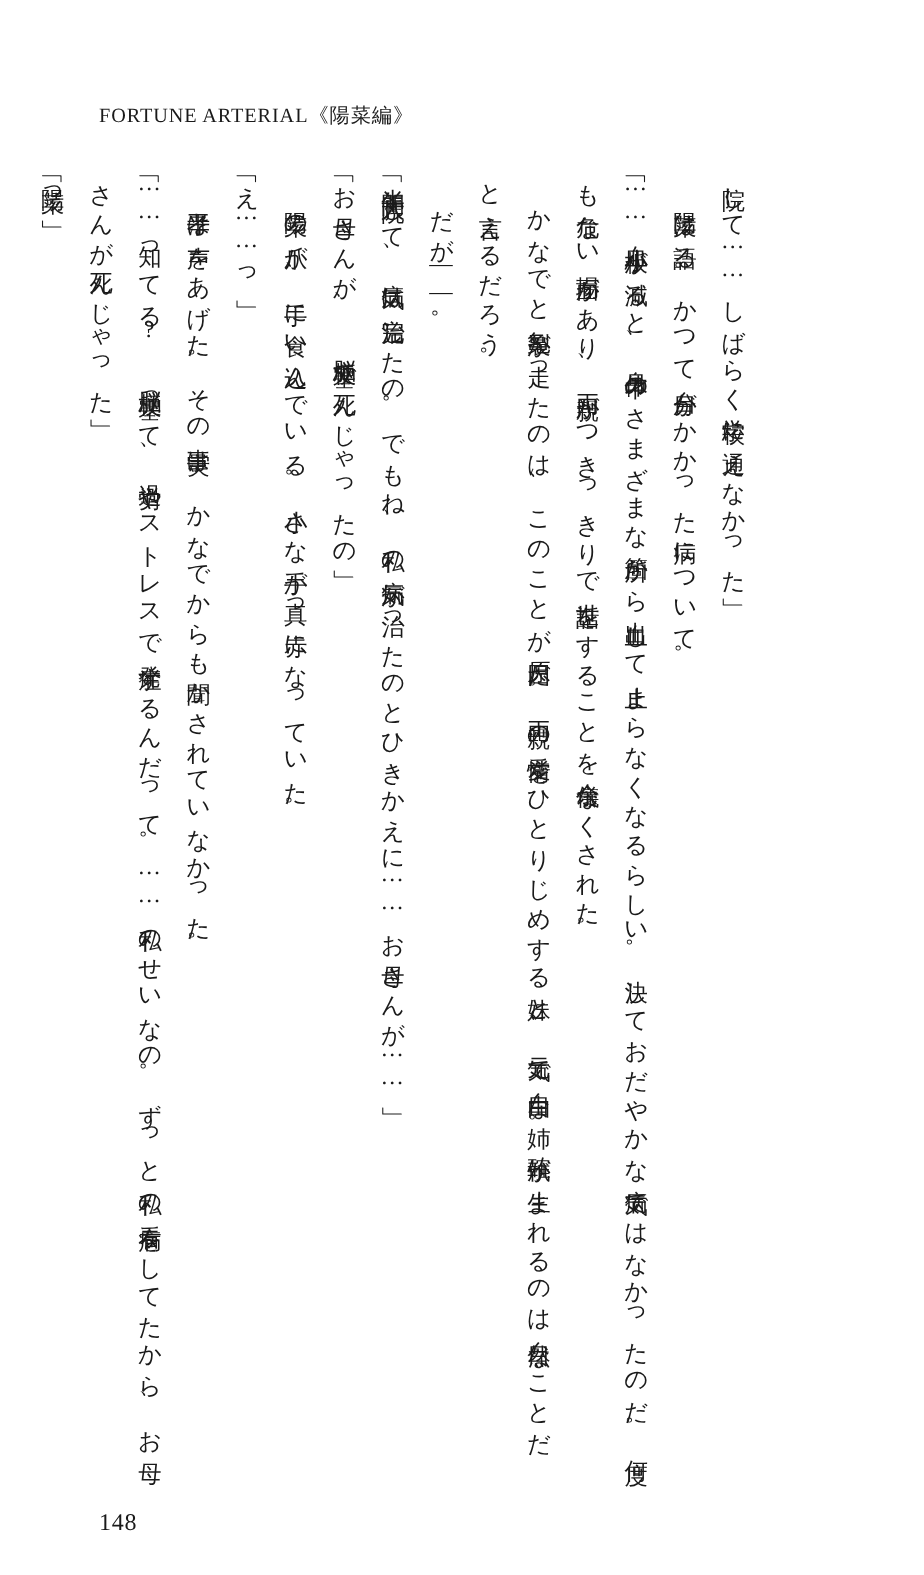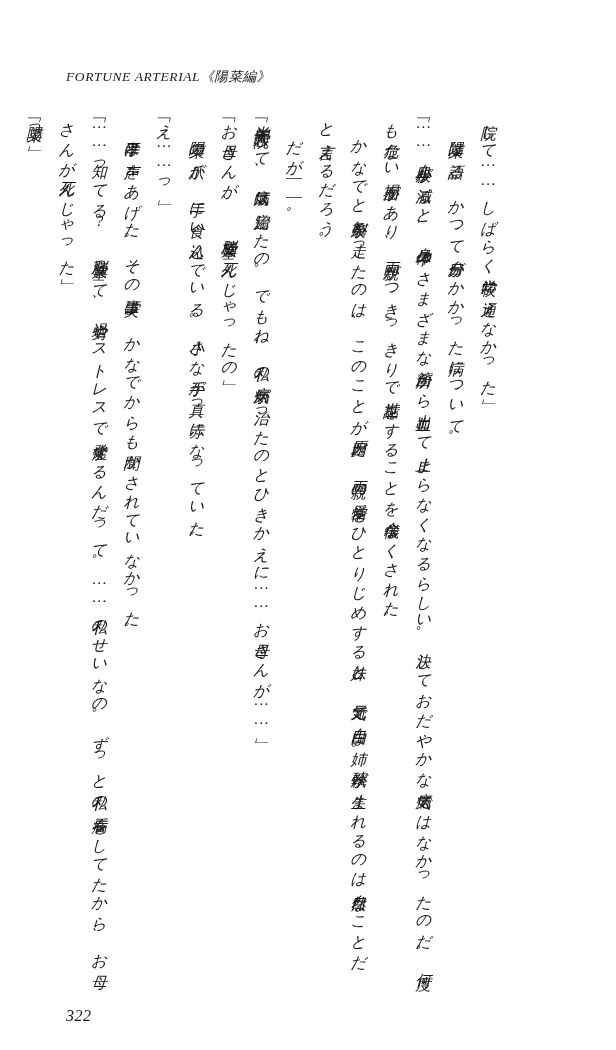--- a/index.html
+++ b/index.html
@@ -12,21 +12,20 @@
     background: #ffffff;
     font-family: "Liberation Serif", "DejaVu Serif", serif;
     color: #1a1a1a;
     overflow: hidden;
   }
   .page {
     position: relative;
     width: 560px;
     height: 1050px;
     box-sizing: border-box;
-    font-style: italic;
   }
   
   .running-head {
     position: absolute;
     top: 68px;
     left: 66px;
     font-size: 13.5px;
     letter-spacing: 0.6px;
     color: #1a1a1a;
     white-space: nowrap;
@@ -80,15 +79,15 @@
     <p>　だが――。</p>
     <p>「半年間入院して、病気は完治したの。でもね、私の病気が治ったのとひきかえに……お母さんが……」</p>
     <p>「お母さんが、　脳梗塞で死んじゃったの」</p>
     <p>　陽菜の爪が、手に食い込んでいる。小さな手が真っ赤になっていた。</p>
     <p>「え……っ」</p>
     <p>　孝平は声をあげた。その事実は、かなでからも聞かされていなかった。</p>
     <p>「……知ってる?　脳梗塞って、過労やストレスで発症するんだって。……私のせいなの。ずっと私の看病をしてたから、お母さんが死んじゃった」</p>
     <p>「陽菜っ」</p>
   </div>
 
-  <div class="page-number">322</div>
+  <div class="page-number">148</div>
 
 </div>
 
 </body></html>

